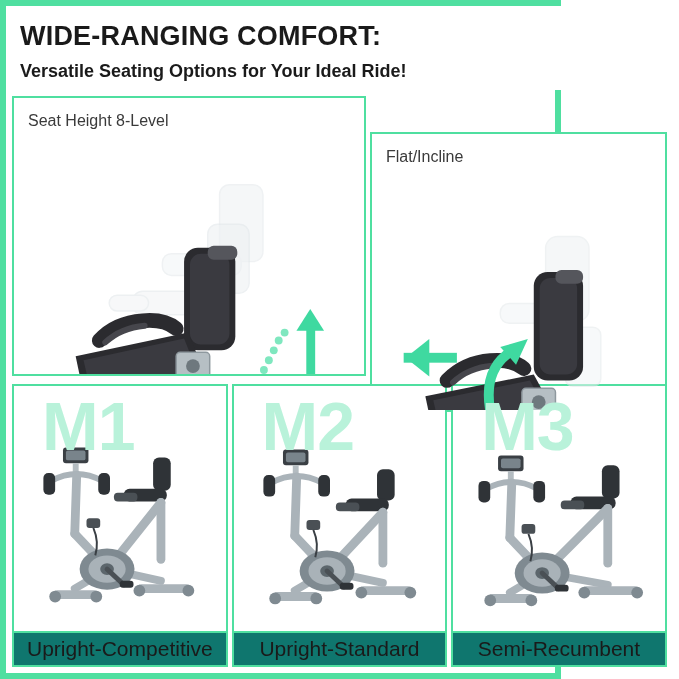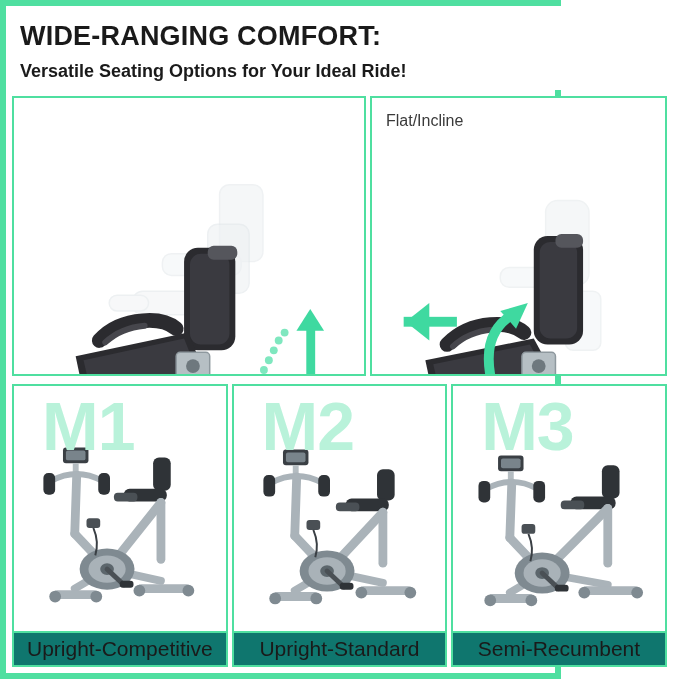--- a/index.html
+++ b/index.html
@@ -61,21 +61,21 @@
     gap: 4px;
   }
   .panel {
     position: relative;
     background: #ffffff;
     border: 2px solid #4fdfa0;
     box-sizing: border-box;
     overflow: hidden;
   }
   .panel-left { width: 354px; height: 280px; }
-  .panel-right { width: 297px; height: 280px; }
+  .panel-right { width: 297px; height: 280px; margin-top: 36px; }
   .panel-label {
     position: absolute;
     left: 14px;
     top: 14px;
     font-size: 16px;
     color: #3a3a3a;
     z-index: 5;
     white-space: nowrap;
   }
 
@@ -142,20 +142,21 @@
 <div class="page">
 
   <div class="header">
     <div class="title-main">WIDE-RANGING COMFORT:</div>
     <div class="title-sub">Versatile Seating Options for Your Ideal Ride!</div>
   </div>
 
   <div class="top-panels">
 
     <div class="panel panel-left">
+      <div class="panel-label">Seat Height 8-Level</div>
 
       <svg class="fig" viewBox="0 0 354 280">
 
         <g opacity="0.55">
           <rect x="208" y="88" width="44" height="78" rx="10" fill="#eef1f3" stroke="#e2e7ea" stroke-width="1.5"></rect>
           <rect x="150" y="158" width="80" height="22" rx="9" fill="#f2f5f6" stroke="#e2e7ea" stroke-width="1.5"></rect>
         </g>
         <g opacity="0.6">
           <rect x="196" y="128" width="42" height="70" rx="10" fill="#eef1f3" stroke="#e2e7ea" stroke-width="1.5"></rect>
           <rect x="120" y="196" width="92" height="24" rx="10" fill="#f2f5f6" stroke="#e2e7ea" stroke-width="1.5"></rect>

